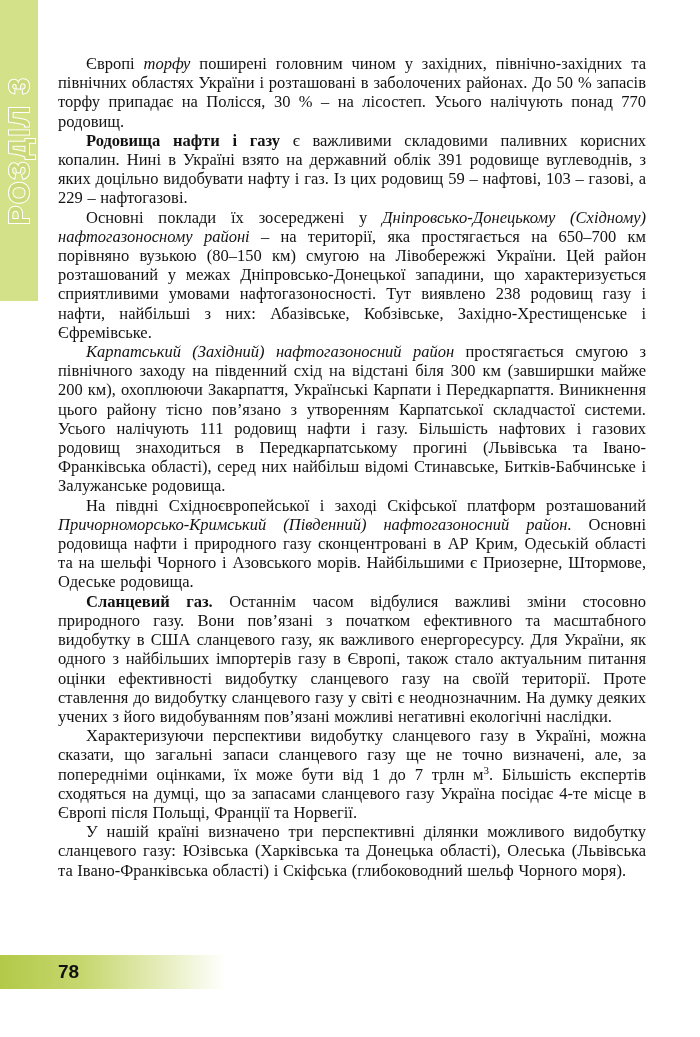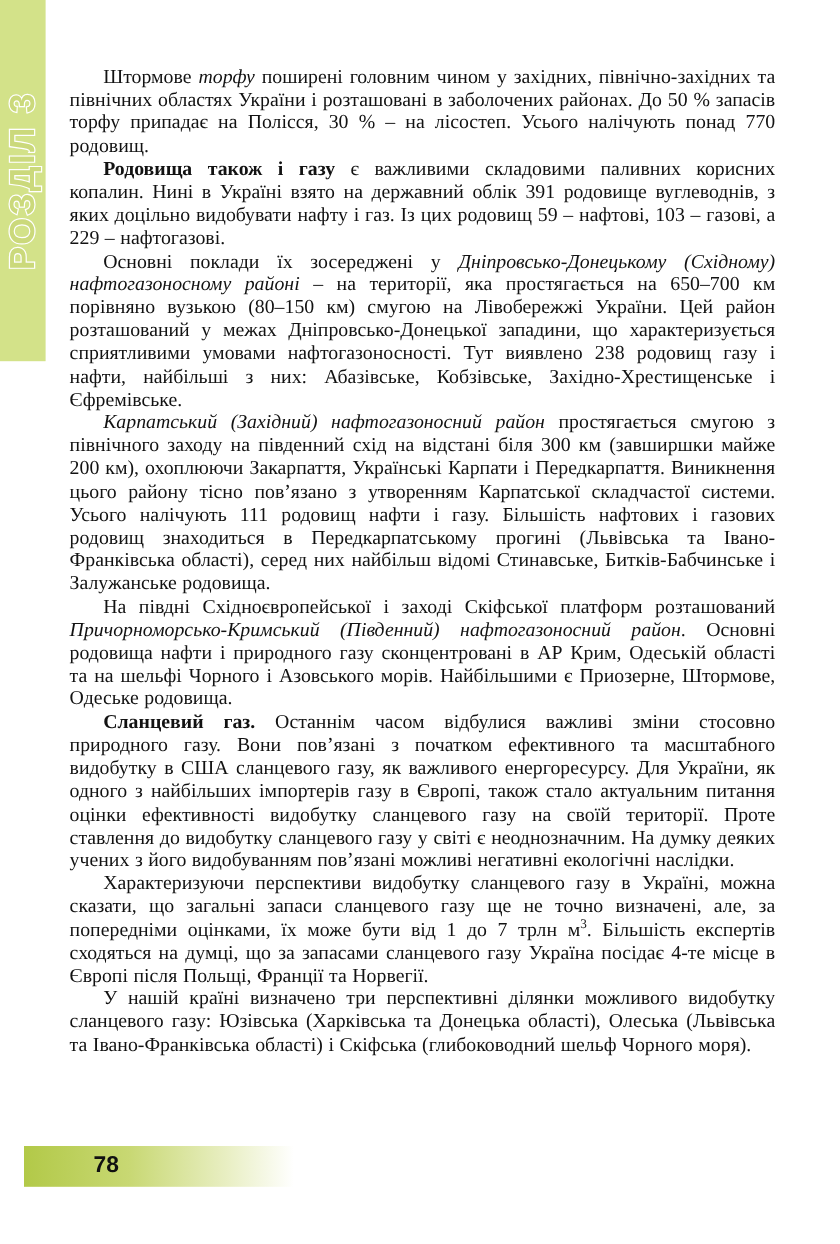--- a/index.html
+++ b/index.html
@@ -74,40 +74,39 @@
     width: 250px;
     height: 34px;
     background: linear-gradient(90deg,
       #b2c948 0%,
       #c8d873 35%,
       #e9efc4 68%,
       #ffffff 90%,
       rgba(255,255,255,0) 100%);
     display: flex;
     align-items: center;
-    margin-left: 20px;
   }
   .page-number {
     margin-left: 58px;
     font-family: "Liberation Sans", sans-serif;
     font-weight: 700;
     font-size: 19px;
     color: #111111;
   }
 </style>
 </head>
 <body>
 
 <div class="chapter-band">
   <span class="chapter-label">РОЗДІЛ 3</span>
 </div>
 
 <div class="text-block">
-  <p><span class="run-n">Штормове </span><span class="run-bi">торфу</span><span class="run-n"> поширені головним чином у західних, північно-західних та північних областях України і розташовані в заболочених районах. До 50 % запасів торфу припадає на Полісся, 30 % – на лісостеп. Усього налічують понад 770 родовищ.</span></p>
-  <p><span class="run-b">Родовища також і газу</span><span class="run-n"> є важливими складовими паливних корисних копалин. Нині в Україні взято на державний облік 391 родовище вуглеводнів, з яких доцільно видобувати нафту і газ. Із цих родовищ 59 – нафтові, 103 – газові, а 229 – нафтогазові.</span></p>
+  <p><span class="run-n">Європі </span><span class="run-bi">торфу</span><span class="run-n"> поширені головним чином у західних, північно-західних та північних областях України і розташовані в заболочених районах. До 50 % запасів торфу припадає на Полісся, 30 % – на лісостеп. Усього налічують понад 770 родовищ.</span></p>
+  <p><span class="run-b">Родовища нафти і газу</span><span class="run-n"> є важливими складовими паливних корисних копалин. Нині в Україні взято на державний облік 391 родовище вуглеводнів, з яких доцільно видобувати нафту і газ. Із цих родовищ 59 – нафтові, 103 – газові, а 229 – нафтогазові.</span></p>
   <p><span class="run-n">Основні поклади їх зосереджені у </span><span class="run-bi">Дніпровсько-Донецькому (Східному) нафтогазоносному районі</span><span class="run-n"> – на території, яка простягається на 650–700 км порівняно вузькою (80–150 км) смугою на Лівобережжі України. Цей район розташований у межах Дніпровсько-Донецької западини, що характеризується сприятливими умовами нафтогазоносності. Тут виявлено 238 родовищ газу і нафти, найбільші з них: </span><span class="run-i">Абазівське, Кобзівське, Західно-Хрестищенське</span><span class="run-n"> і </span><span class="run-i">Єфремівське</span><span class="run-n">.</span></p>
   <p><span class="run-bi">Карпатський (Західний) нафтогазоносний район</span><span class="run-n"> простягається смугою з північного заходу на південний схід на відстані біля 300 км (завширшки майже 200 км), охоплюючи Закарпаття, Українські Карпати і Передкарпаття. Виникнення цього району тісно пов’язано з утворенням Карпатської складчастої системи. Усього налічують 111 родовищ нафти і газу. Більшість нафтових і газових родовищ знаходиться в Передкарпатському прогині (Львівська та Івано-Франківська області), серед них найбільш відомі </span><span class="run-i">Стинавське</span><span class="run-n">, </span><span class="run-i">Битків-Бабчинське</span><span class="run-n"> і </span><span class="run-i">Залужанське</span><span class="run-n"> родовища.</span></p>
   <p><span class="run-n">На півдні Східноєвропейської і заході Скіфської платформ розташований </span><span class="run-bi">Причорноморсько-Кримський (Південний) нафтогазоносний район</span><span class="run-n">. Основні родовища нафти і природного газу сконцентровані в АР Крим, Одеській області та на шельфі Чорного і Азовського морів. Найбільшими є </span><span class="run-i">Приозерне, Штормове, Одеське</span><span class="run-n"> родовища.</span></p>
   <p><span class="run-b">Сланцевий газ.</span><span class="run-n"> Останнім часом відбулися важливі зміни стосовно природного газу. Вони пов’язані з початком ефективного та масштабного видобутку в США сланцевого газу, як важливого енергоресурсу. Для України, як одного з найбільших імпортерів газу в Європі, також стало актуальним питання оцінки ефективності видобутку сланцевого газу на своїй території. Проте ставлення до видобутку сланцевого газу у світі є неоднозначним. На думку деяких учених з його видобуванням пов’язані можливі негативні екологічні наслідки.</span></p>
   <p><span class="run-n">Характеризуючи перспективи видобутку сланцевого газу в Україні, можна сказати, що загальні запаси сланцевого газу ще не точно визначені, але, за попередніми оцінками, їх може бути від 1 до 7 трлн м</span><sup class="run-sup">3</sup><span class="run-n">. Більшість експертів сходяться на думці, що за запасами сланцевого газу Україна посідає 4-те місце в Європі після Польщі, Франції та Норвегії.</span></p>
   <p><span class="run-n">У нашій країні визначено три перспективні ділянки можливого видобутку сланцевого газу: </span><span class="run-i">Юзівська</span><span class="run-n"> (Харківська та Донецька області), </span><span class="run-i">Олеська</span><span class="run-n"> (Львівська та Івано-Франківська області) і </span><span class="run-i">Скіфська</span><span class="run-n"> (глибоководний шельф Чорного моря).</span></p>
 </div>
 
 <div class="page-number-bar">
   <span class="page-number">78</span>

